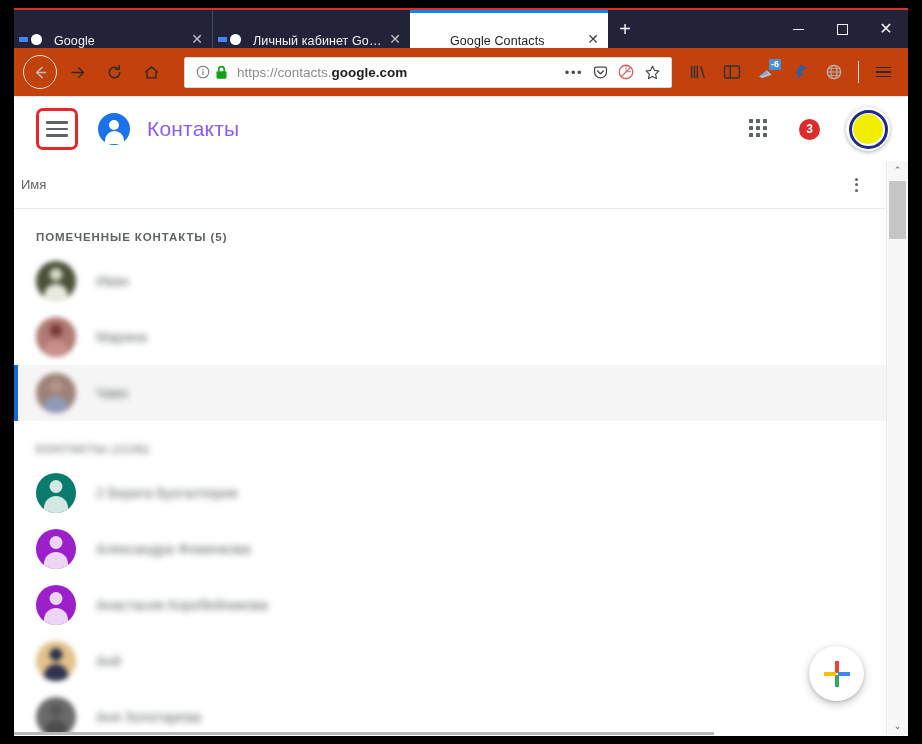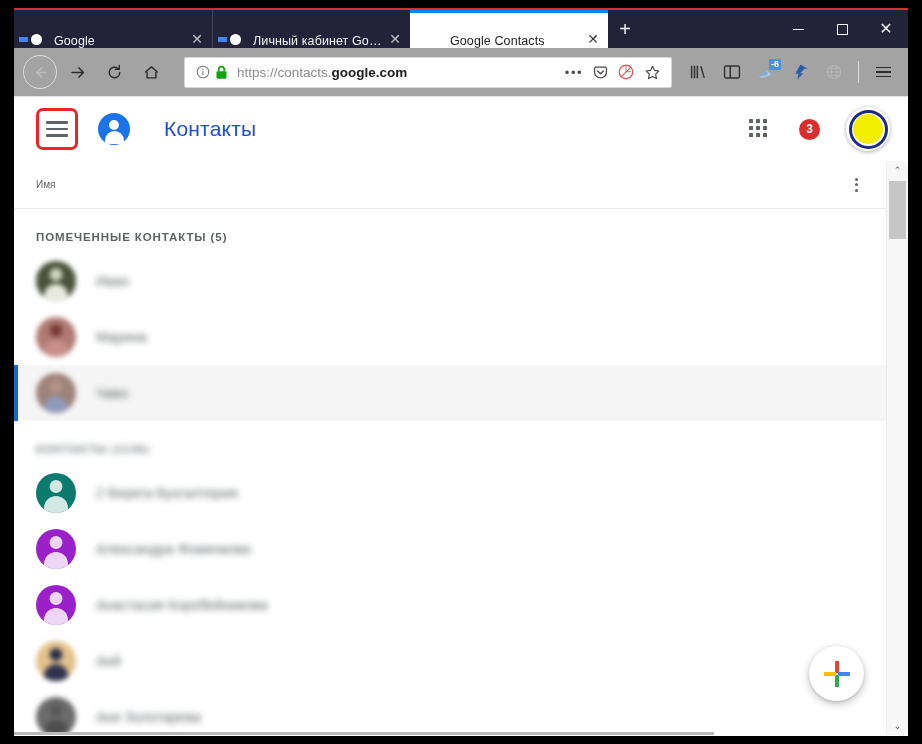--- a/index.html
+++ b/index.html
@@ -150,21 +150,21 @@
     color: #f2f2f4;
     font-size: 13px;
   }
   .winctrl .glyph-min { width: 11px; height: 1px; background: #f2f2f4; }
   .winctrl .glyph-max { width: 11px; height: 11px; border: 1.3px solid #f2f2f4; }
   .winctrl .glyph-close { font-size: 16px; line-height: 1; font-weight: 300; }
 
   
   .navbar {
     height: 49px;
-    background: #a3a3a3;
+    background: #c2410c;
     border-bottom: 1px solid #e2e2e4;
     display: flex;
     align-items: center;
     padding: 0 9px;
   }
   .navbtn {
     width: 34px; height: 34px;
     display: flex; align-items: center; justify-content: center;
     color: #2b2b2b;
     margin-right: 3px;
@@ -292,23 +292,23 @@
   }
   .gh-logo::after {
     content: "";
     position: absolute;
     left: 6.5px; top: 18px;
     width: 19px; height: 13px;
     border-radius: 9.5px 9.5px 0 0;
     background: #fff;
   }
   .gh-title {
-    margin-left: 34px;
+    margin-left: 17px;
     font-size: 21px;
-    color: #1d4ed8;
+    color: #8b5cf6;
     letter-spacing: .2px;
     white-space: nowrap;
   }
 
   .searchbox {
     margin-left: 41px;
     width: 420px;
     height: 46px;
     background: #f1f3f4;
     border-radius: 7px;
@@ -381,23 +381,23 @@
   
   .listwrap {
     position: absolute;
     left: 0; right: 22px; top: 64px; bottom: 0;
     overflow: hidden;
   }
   .colheader {
     display: flex;
     align-items: center;
     height: 48px;
-    padding: 0 18px 0 22px;
+    padding: 0 18px 0 7px;
     border-bottom: 1px solid #e8eaed;
-    font-size: 10px;
+    font-size: 13px;
     color: #5f6368;
   }
   .colheader .c-name { width: 432px; flex: 0 0 432px; }
   .colheader .c-email { flex: 1 1 auto; }
   .colheader .c-more {
     margin-left: auto;
     width: 24px; height: 24px;
     display: flex; flex-direction: column;
     align-items: center; justify-content: center;
     gap: 2.5px;

